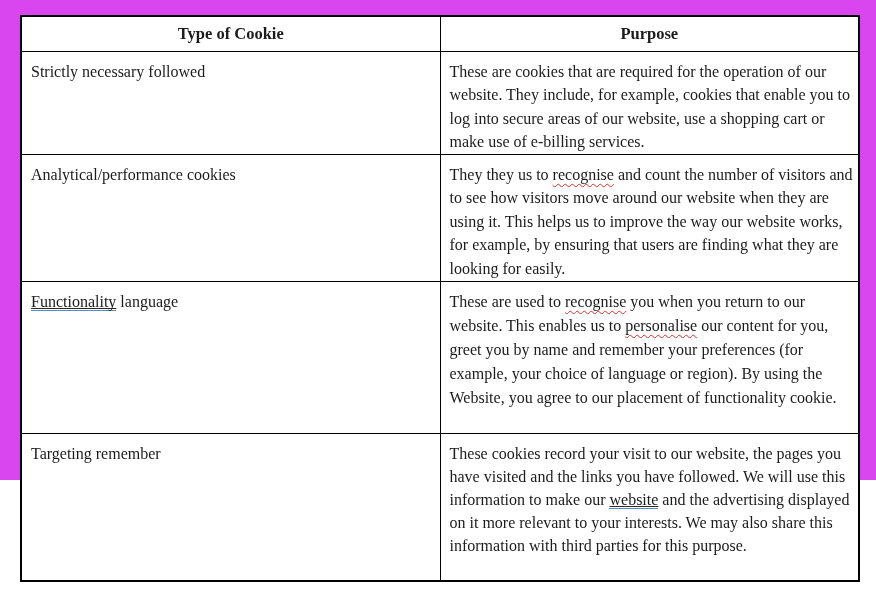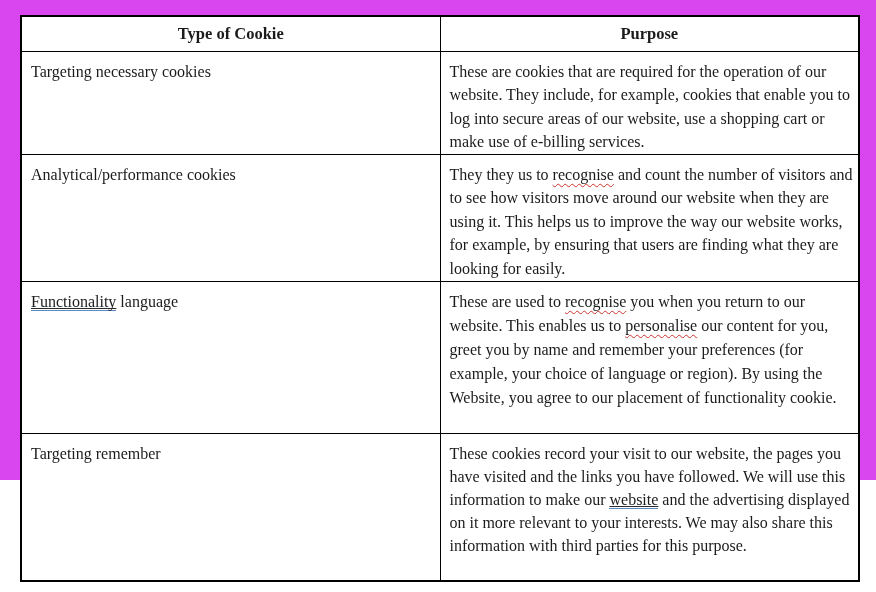--- a/index.html
+++ b/index.html
@@ -73,21 +73,21 @@
       <col style="width:50%">
     </colgroup>
     <thead>
       <tr class="header-row">
         <th>Type of Cookie</th>
         <th>Purpose</th>
       </tr>
     </thead>
     <tbody>
       <tr class="row-1">
-        <td class="type-cell"><span class="seg-plain">Targeting necessary cookies</span></td>
+        <td class="type-cell"><span class="seg-plain">Strictly necessary followed</span></td>
         <td class="purpose-cell"><span class="seg-plain">These are cookies that are required for the operation of our website. They include, for example, cookies that enable you to log into secure areas of our website, use a shopping cart or make use of e-billing services.</span></td>
       </tr>
       <tr class="row-2">
         <td class="type-cell"><span class="seg-plain">Analytical/performance cookies</span></td>
         <td class="purpose-cell"><span class="seg-plain">They they us to </span><span class="seg-spell">recognise</span><span class="seg-plain"> and count the number of visitors and to see how visitors move around our website when they are using it. This helps us to improve the way our website works, for example, by ensuring that users are finding what they are looking for easily.</span></td>
       </tr>
       <tr class="row-3">
         <td class="type-cell"><span class="seg-link">Functionality</span><span class="seg-plain"> language</span></td>
         <td class="purpose-cell"><span class="seg-plain">These are used to </span><span class="seg-spell">recognise</span><span class="seg-plain"> you when you return to our website. This enables us to </span><span class="seg-spell">personalise</span><span class="seg-plain"> our content for you, greet you by name and remember your preferences (for example, your choice of language or region). By using the Website, you agree to our placement of functionality cookie.</span></td>
       </tr>

